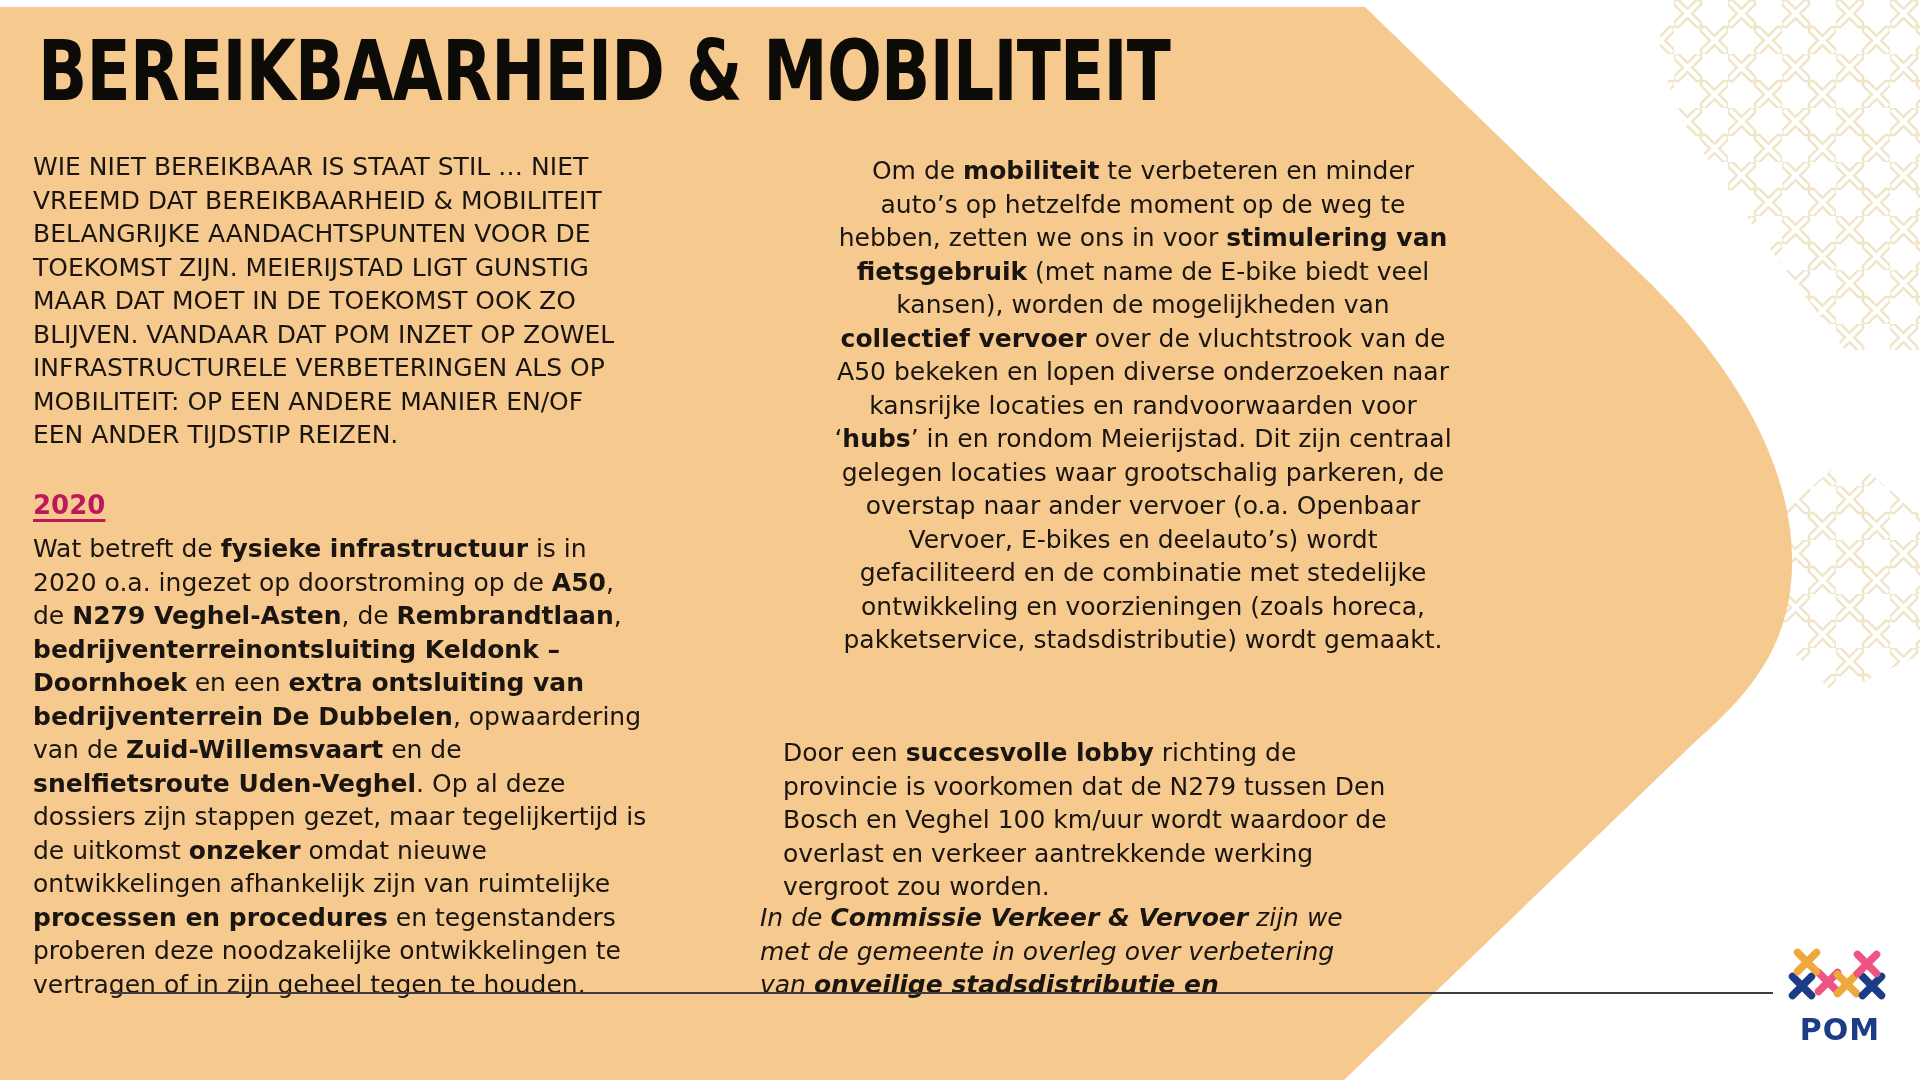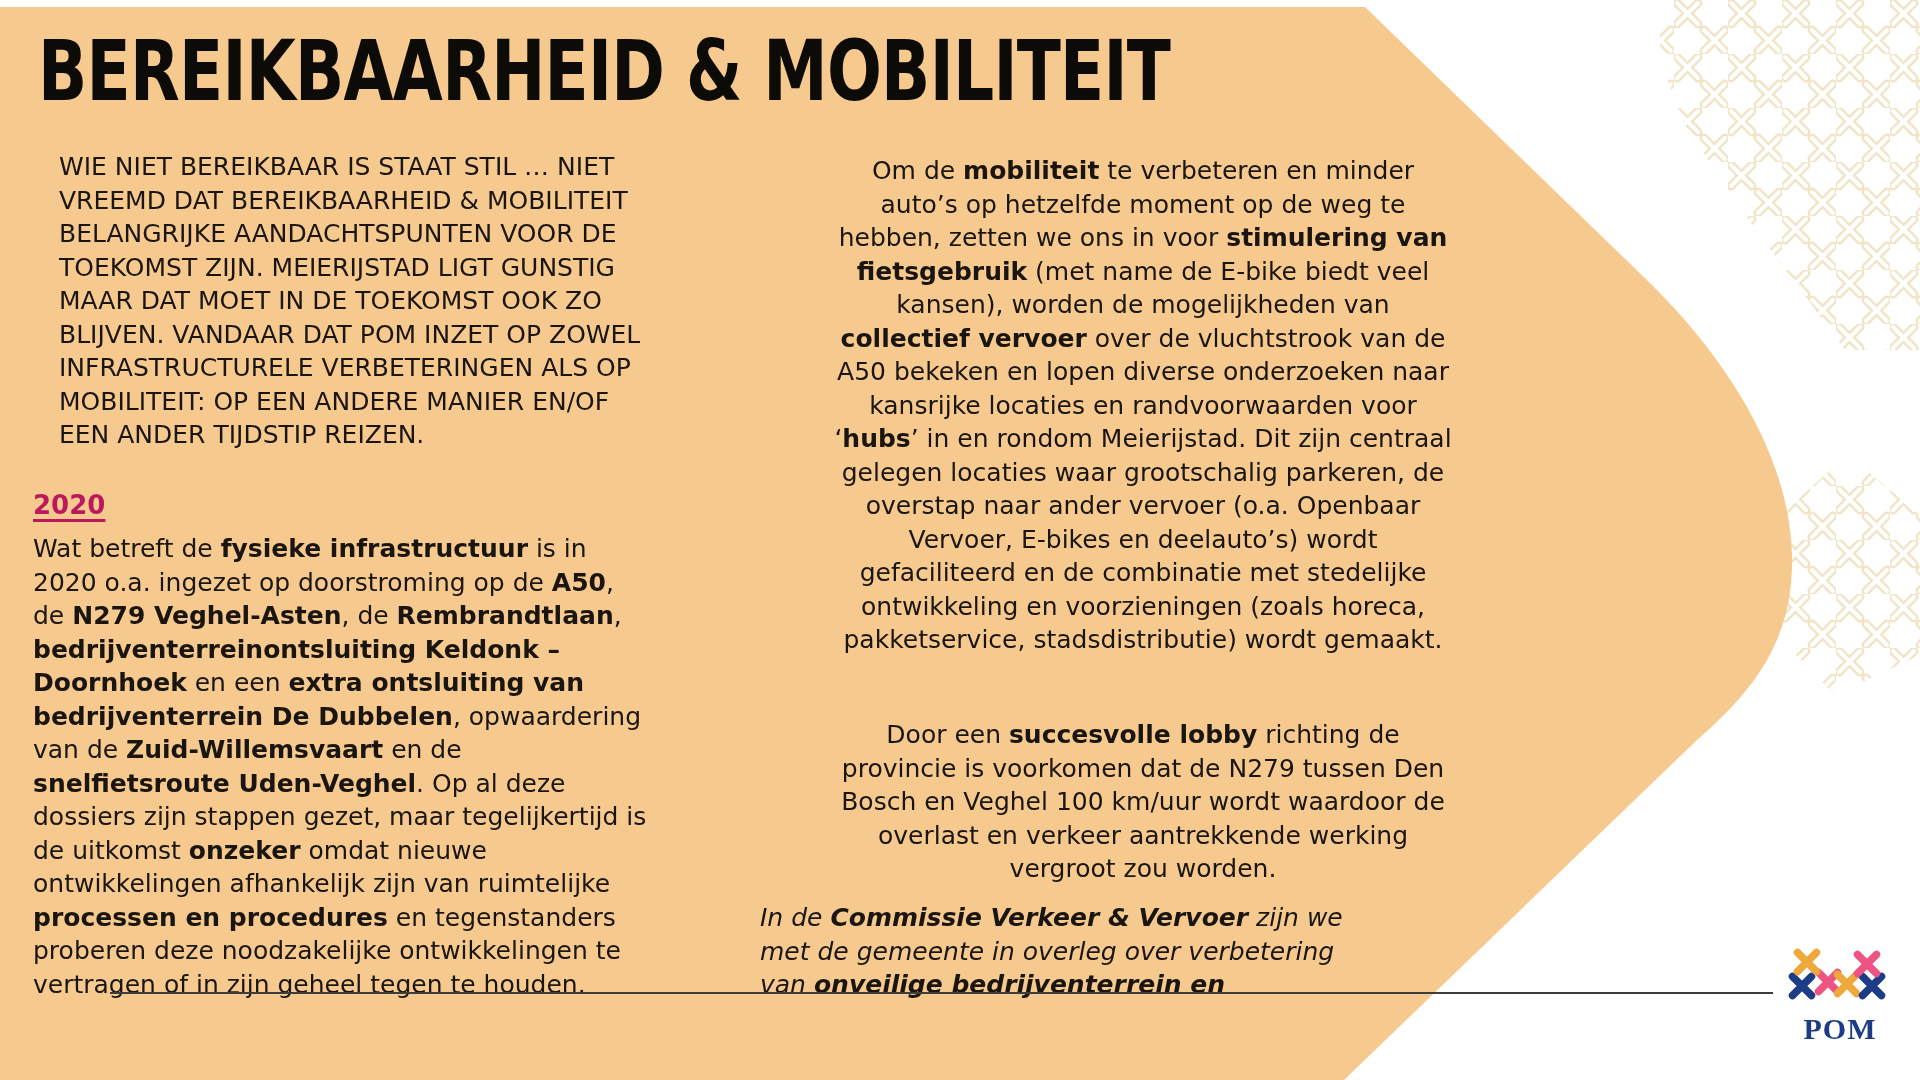--- a/index.html
+++ b/index.html
@@ -12,41 +12,40 @@
   .page-title{
     position:absolute;left:38px;top:22px;margin:0;
     font-size:84px;font-weight:bold;color:#0d0b08;
     letter-spacing:-1px;white-space:nowrap;
     transform:scaleX(0.77);transform-origin:0 0;
   }
   .body-text{
     position:absolute;color:#1a1511;
     font-size:25px;line-height:33.5px;
   }
-  .col-left-intro{left:33px;top:150px;width:640px;margin-left:26px;}
+  .col-left-intro{left:33px;top:150px;width:640px;}
   .col-left-heading{
     position:absolute;left:33px;top:489px;
     font-size:26px;line-height:33px;font-weight:bold;color:#be185d;
     text-decoration:underline;text-decoration-thickness:3px;text-underline-offset:5px;
   }
   .col-left-body{left:33px;top:532px;width:640px;}
   .col-right-p1{left:783px;top:154px;width:720px;text-align:center;}
-  .col-right-p2{left:783px;top:718px;width:720px;text-align:center;}
+  .col-right-p2{left:783px;top:736px;width:720px;}
   .col-right-p3{left:760px;top:901px;width:720px;font-style:italic;}
   .body-text b{font-weight:bold;}
   .divider{
     position:absolute;left:110px;top:992px;width:1663px;height:2px;
     background:#3d3d3d;
   }
   .pom-logo{position:absolute;left:1770px;top:933px;}
   .pom-wordmark{
     position:absolute;left:1770px;top:1012px;width:140px;
     text-align:center;font-size:30px;font-weight:bold;color:#1c3c85;
     letter-spacing:1px;
-    font-family:Liberation Serif, serif;
   }
 </style>
 </head>
 <body>
 
 <svg class="bg-svg" width="1920" height="1080" viewBox="0 0 1920 1080">
   <defs>
     <pattern id="xpat" width="54" height="54" patternUnits="userSpaceOnUse">
       <path d="M3,3 L24,24 M24,3 L3,24 M30,30 L51,51 M51,30 L30,51" stroke="#EFE0BD" stroke-width="9" stroke-linecap="round" fill="none"></path>
       <path d="M3,3 L24,24 M24,3 L3,24 M30,30 L51,51 M51,30 L30,51" stroke="#ffffff" stroke-width="4" stroke-linecap="round" fill="none"></path>
@@ -67,21 +66,21 @@
 <div class="body-text col-left-intro">WIE NIET BEREIKBAAR IS STAAT STIL … NIET<br>VREEMD DAT BEREIKBAARHEID &amp; MOBILITEIT<br>BELANGRIJKE AANDACHTSPUNTEN VOOR DE<br>TOEKOMST ZIJN. MEIERIJSTAD LIGT GUNSTIG<br>MAAR DAT MOET IN DE TOEKOMST OOK ZO<br>BLIJVEN. VANDAAR DAT POM INZET OP ZOWEL<br>INFRASTRUCTURELE VERBETERINGEN ALS OP<br>MOBILITEIT: OP EEN ANDERE MANIER EN/OF<br>EEN ANDER TIJDSTIP REIZEN.</div>
 
 <div class="col-left-heading">2020</div>
 
 <div class="body-text col-left-body">Wat betreft de <b>fysieke infrastructuur</b> is in<br>2020 o.a. ingezet op doorstroming op de <b>A50</b>,<br>de <b>N279 Veghel-Asten</b>, de <b>Rembrandtlaan</b>,<br><b>bedrijventerreinontsluiting Keldonk –</b><br><b>Doornhoek</b> en een <b>extra ontsluiting van</b><br><b>bedrijventerrein De Dubbelen</b>, opwaardering<br>van de <b>Zuid-Willemsvaart</b> en de<br><b>snelfietsroute Uden-Veghel</b>. Op al deze<br>dossiers zijn stappen gezet, maar tegelijkertijd is<br>de uitkomst <b>onzeker</b> omdat nieuwe<br>ontwikkelingen afhankelijk zijn van ruimtelijke<br><b>processen en procedures</b> en tegenstanders<br>proberen deze noodzakelijke ontwikkelingen te<br>vertragen of in zijn geheel tegen te houden.</div>
 
 <div class="body-text col-right-p1">Om de <b>mobiliteit</b> te verbeteren en minder<br>auto’s op hetzelfde moment op de weg te<br>hebben, zetten we ons in voor <b>stimulering van</b><br><b>fietsgebruik</b> (met name de E-bike biedt veel<br>kansen), worden de mogelijkheden van<br><b>collectief vervoer</b> over de vluchtstrook van de<br>A50 bekeken en lopen diverse onderzoeken naar<br>kansrijke locaties en randvoorwaarden voor<br>‘<b>hubs</b>’ in en rondom Meierijstad. Dit zijn centraal<br>gelegen locaties waar grootschalig parkeren, de<br>overstap naar ander vervoer (o.a. Openbaar<br>Vervoer, E-bikes en deelauto’s) wordt<br>gefaciliteerd en de combinatie met stedelijke<br>ontwikkeling en voorzieningen (zoals horeca,<br>pakketservice, stadsdistributie) wordt gemaakt.</div>
 
 <div class="body-text col-right-p2">Door een <b>succesvolle lobby</b> richting de<br>provincie is voorkomen dat de N279 tussen Den<br>Bosch en Veghel 100 km/uur wordt waardoor de<br>overlast en verkeer aantrekkende werking<br>vergroot zou worden.</div>
 
-<div class="body-text col-right-p3">In de <b>Commissie Verkeer &amp; Vervoer</b> zijn we<br>met de gemeente in overleg over verbetering<br>van <b>onveilige bedrijventerrein en</b></div>
+<div class="body-text col-right-p3">In de <b>Commissie Verkeer &amp; Vervoer</b> zijn we<br>met de gemeente in overleg over verbetering<br>van <b>onveilige stadsdistributie en</b></div>
 
 <div class="divider"></div>
 
 <svg class="pom-logo" width="140" height="80" viewBox="0 0 140 80">
   <use href="#xg" transform="translate(32,53)" stroke="#1C3C85"></use>
   <use href="#xg" transform="translate(58,49)" stroke="#EE5483"></use>
   <use href="#xg" transform="translate(77,51)" stroke="#EFA83B"></use>
   <use href="#xg" transform="translate(102,53)" stroke="#1C3C85"></use>
   <use href="#xg" transform="translate(37,29)" stroke="#EFA83B"></use>
   <use href="#xg" transform="translate(97,31)" stroke="#EE5483"></use>

